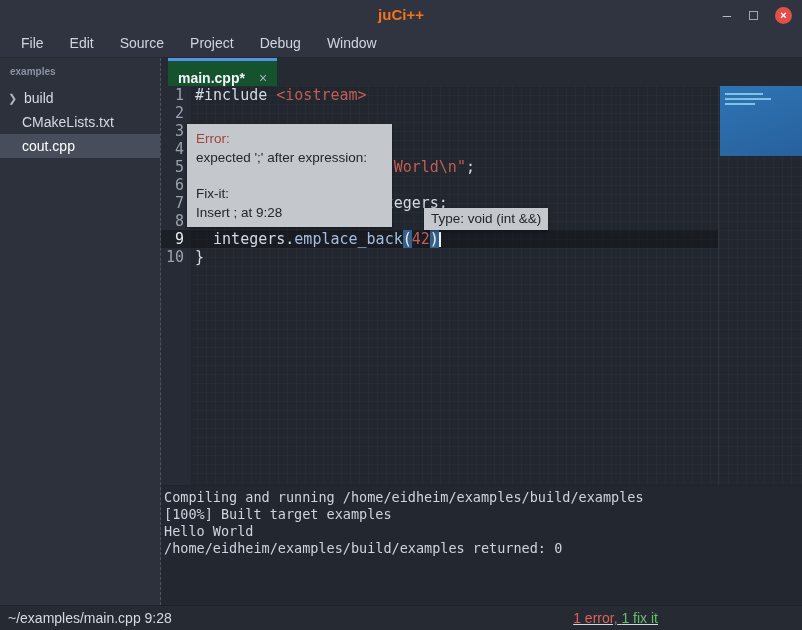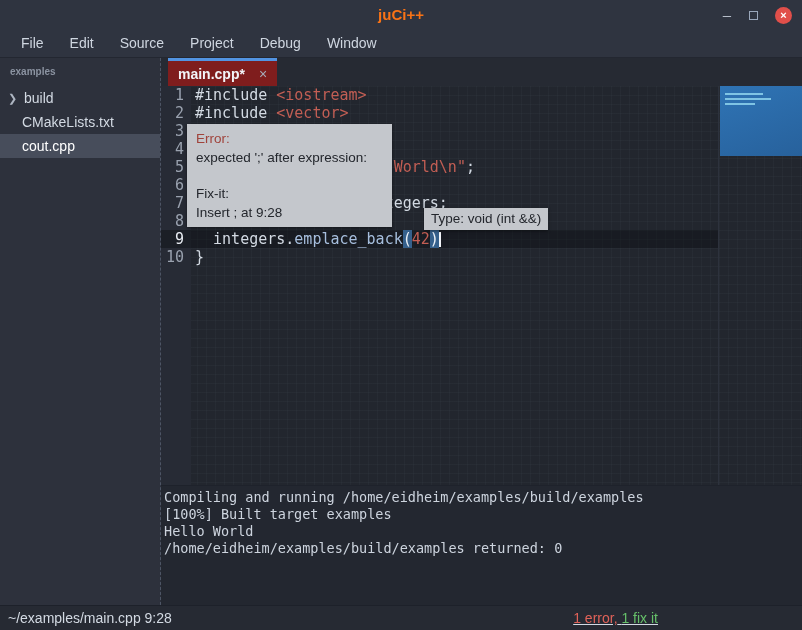--- a/index.html
+++ b/index.html
@@ -27,21 +27,21 @@
               border-right:1px dashed #4d5565; }
   .tree-header { height:28px; line-height:28px; padding-left:10px; color:#8b93a1; font-weight:bold; font-size:10px; }
   .tree-item { height:24px; display:flex; align-items:center; font-size:14px; color:#d3dae3; }
   .tree-item .chev { width:16px; margin-left:8px; font-size:11px; color:#aeb6c2; }
   .tree-item.indent { padding-left:22px; }
   .tree-item.selected { background:#474d5b; color:#ffffff; }
 
   
   .rightpane { position:absolute; top:58px; left:161px; right:0; bottom:25px; }
   .tabstrip { height:28px; background:#262a33; display:flex; }
-  .tab { margin-left:7px; display:flex; align-items:center; background:#7f1d1d;
+  .tab { margin-left:7px; display:flex; align-items:flex-end; background:#14532d;
          border-top:3px solid #5294e2; height:28px; padding:0 10px; gap:14px; }
   .tab-label { font-size:14px; font-weight:bold; color:#f2f4f8; }
   .tab-close { font-size:14px; color:#a6adbb; }
 
   
   .editor { position:absolute; top:28px; left:0; right:0; height:399px; background-color:#22262e;
             background-image:
               linear-gradient(rgba(125,135,155,0.055) 1px, transparent 1px),
               linear-gradient(90deg, rgba(125,135,155,0.055) 1px, transparent 1px);
             background-size:9px 9px; }
@@ -140,21 +140,20 @@
     <div class="editor">
       <div class="gutter-bg"></div>
 
       <div class="rows">
         <div class="row">
           <span class="ln">1</span>
           <span class="code"><span>#include </span><span class="tok-str">&lt;iostream&gt;</span></span>
         </div>
         <div class="row">
           <span class="ln">2</span>
-          <span class="code"><span>#include </span><span class="tok-str">&lt;vector&gt;</span></span>
         </div>
         <div class="row">
           <span class="ln">3</span>
           <span class="code"></span>
         </div>
         <div class="row">
           <span class="ln">4</span>
           <span class="code">int main() {</span>
         </div>
         <div class="row">

